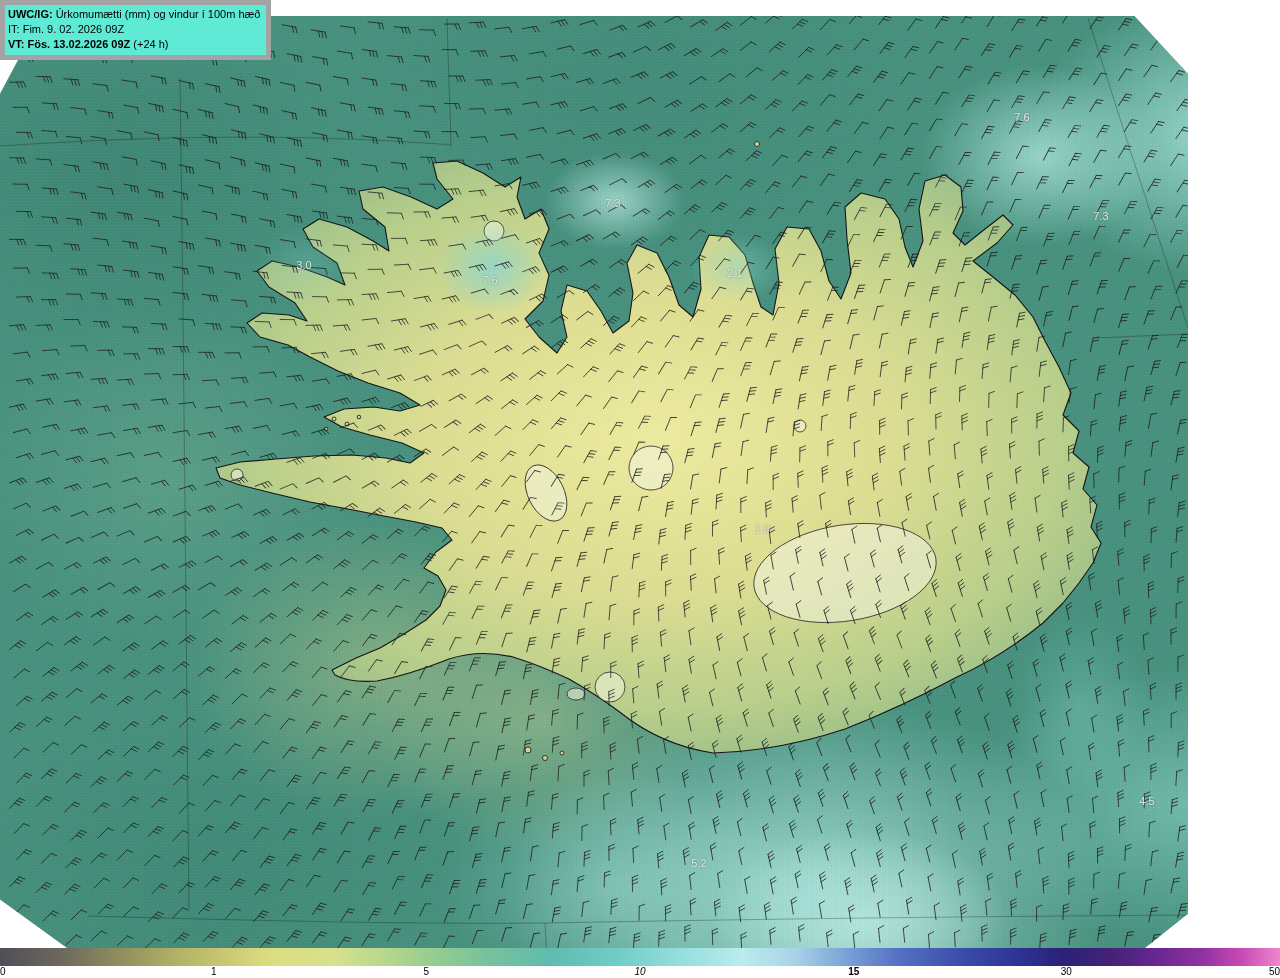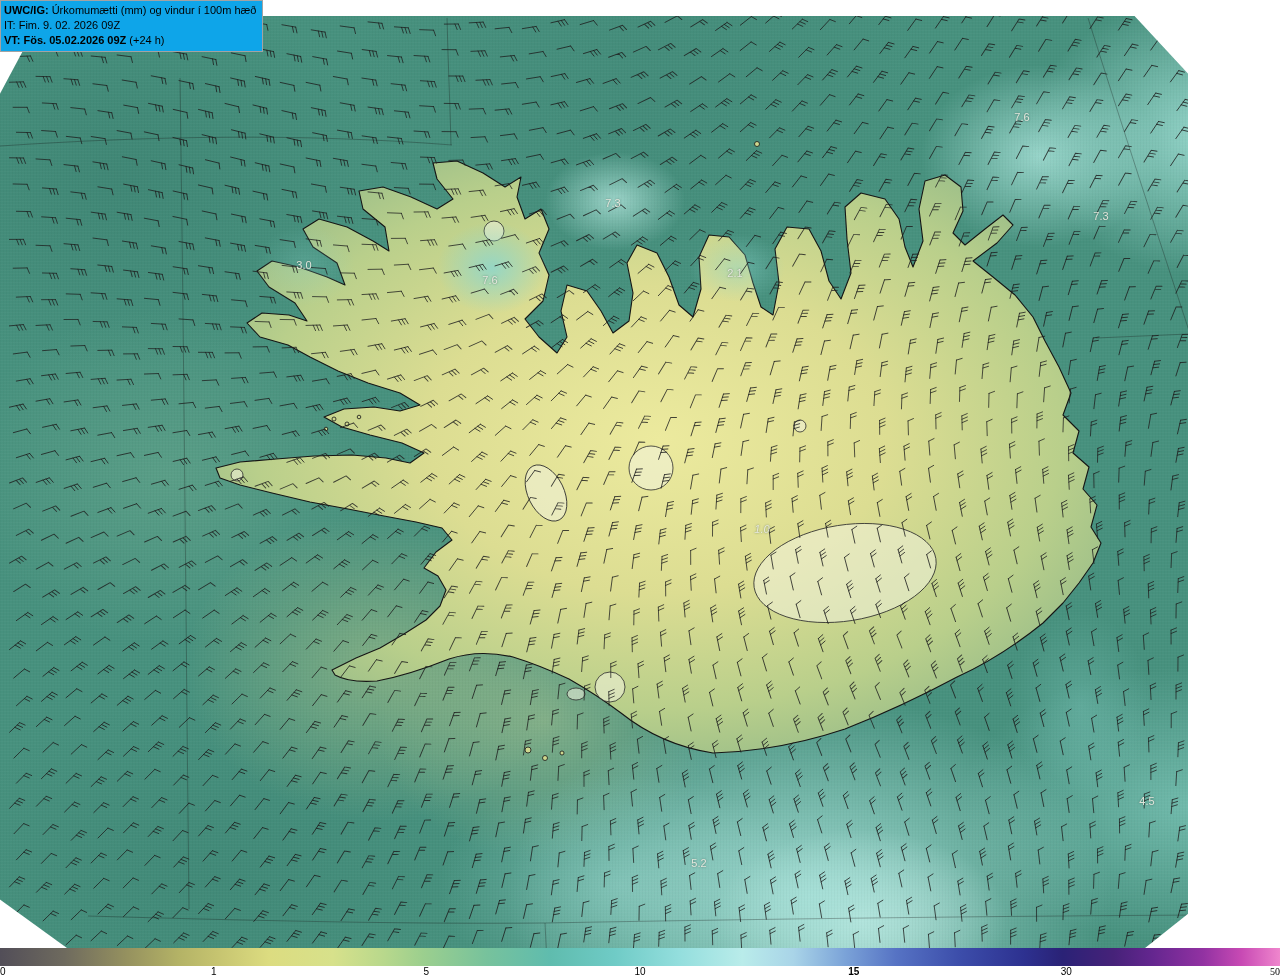--- a/index.html
+++ b/index.html
@@ -31,21 +31,21 @@
   .graticule path{stroke:rgba(20,20,20,0.30);fill:none;stroke-width:1}
   .land{fill:url(#landG);stroke:#151515;stroke-width:1.1;stroke-linejoin:round}
   .land-small circle{fill:#cfd78e;stroke:#151515;stroke-width:0.8}
   .glaciers circle,.glaciers ellipse{fill:rgba(240,243,222,0.55);stroke:#2a2a2a;stroke-width:0.8}
   .barbs path{fill:none;stroke-width:0.9;opacity:0.82;stroke-linecap:round}
   
   .labels{position:absolute;inset:0;pointer-events:none}
   .clabel{position:absolute;transform:translate(-50%,-50%);
     font-size:11px;color:rgba(238,238,228,0.92);text-shadow:0 0 2px rgba(40,70,62,0.65)}
   
-  .title-box{position:absolute;left:0;top:0;z-index:5;background:#0ea5e9;border:1px solid #a3a3a3;
+  .title-box{position:absolute;left:0;top:0;z-index:5;background:#5eead4;border:5px solid #a3a3a3;
     padding:2px 6px 3px 3px;font-size:11px;line-height:15px;white-space:nowrap;color:#000}
   .title-box b{font-weight:bold}
   
   .colorbar{position:absolute;left:0;top:948px;width:1280px;height:30px;background:#ffffff}
   .cb-grad{width:100%;height:18px}
   .cb-ticks{position:relative;width:100%;height:12px;font-size:10px;color:#000}
   .cb-ticks span{position:absolute;top:0;line-height:12px}
 </style>
 </head>
 <body>
@@ -1824,29 +1824,29 @@
         <span class="clabel" style="left: 735px; top: 257px; text-align: right;">2.1</span>
         <span class="clabel" style="left: 762px; top: 513px; font-style: italic;">1.0</span>
         <span class="clabel" style="left: 1147px; top: 785px;">4.5</span>
         <span class="clabel" style="left: 699px; top: 847px;">5.2</span>
       </div>
   </div>
 
   <div class="title-box">
     <div><b>UWC/IG:</b> <span>Úrkomumætti (mm) og vindur í 100m hæð</span></div>
     <div><span>IT: Fim. 9. 02. 2026 09Z</span></div>
-    <div><b>VT: Fös. 05.02.2026 09Z</b> <span>(+24 h)</span></div>
+    <div><b>VT: Fös. 13.02.2026 09Z</b> <span>(+24 h)</span></div>
   </div>
 
   <div class="colorbar">
     <div class="cb-grad" style="background: linear-gradient(to right, rgb(82, 78, 88) 0%, rgb(110, 106, 94) 5%, rgb(150, 146, 95) 10%, rgb(180, 179, 102) 14%, rgb(198, 196, 112) 17%, rgb(220, 220, 128) 21%, rgb(215, 225, 139) 26%, rgb(184, 216, 140) 30%, rgb(156, 207, 142) 33%, rgb(119, 194, 156) 38%, rgb(95, 188, 174) 43%, rgb(111, 203, 198) 48%, rgb(147, 222, 221) 53%, rgb(185, 236, 234) 58%, rgb(169, 212, 232) 62%, rgb(123, 163, 216) 66%, rgb(86, 115, 196) 70%, rgb(60, 77, 170) 75%, rgb(45, 49, 144) 80%, rgb(42, 34, 118) 83%, rgb(70, 34, 121) 87%, rgb(100, 38, 143) 90%, rgb(146, 50, 162) 94%, rgb(200, 74, 180) 97%, rgb(239, 134, 205) 100%);"></div>
     <div class="cb-ticks">
         <span style="left: 0%; transform: none;">0</span>
         <span style="left: 16.7%; transform: translateX(-50%);">1</span>
         <span style="left: 33.3%; transform: translateX(-50%);">5</span>
-        <span style="left: 50%; transform: translateX(-50%);">10</span>
+        <span style="left: 50%; transform: translateX(-50%); font-style: italic;">10</span>
         <span style="left: 66.7%; transform: translateX(-50%); font-weight: bold;">15</span>
         <span style="left: 83.3%; transform: translateX(-50%);">30</span>
-        <span style="left: 100%; transform: translateX(-100%); font-family: Liberation Serif, serif;">50</span>
+        <span style="left: 100%; transform: translateX(-100%);">50</span>
       </div>
   </div>
 
 </div>
 
 </body></html>

